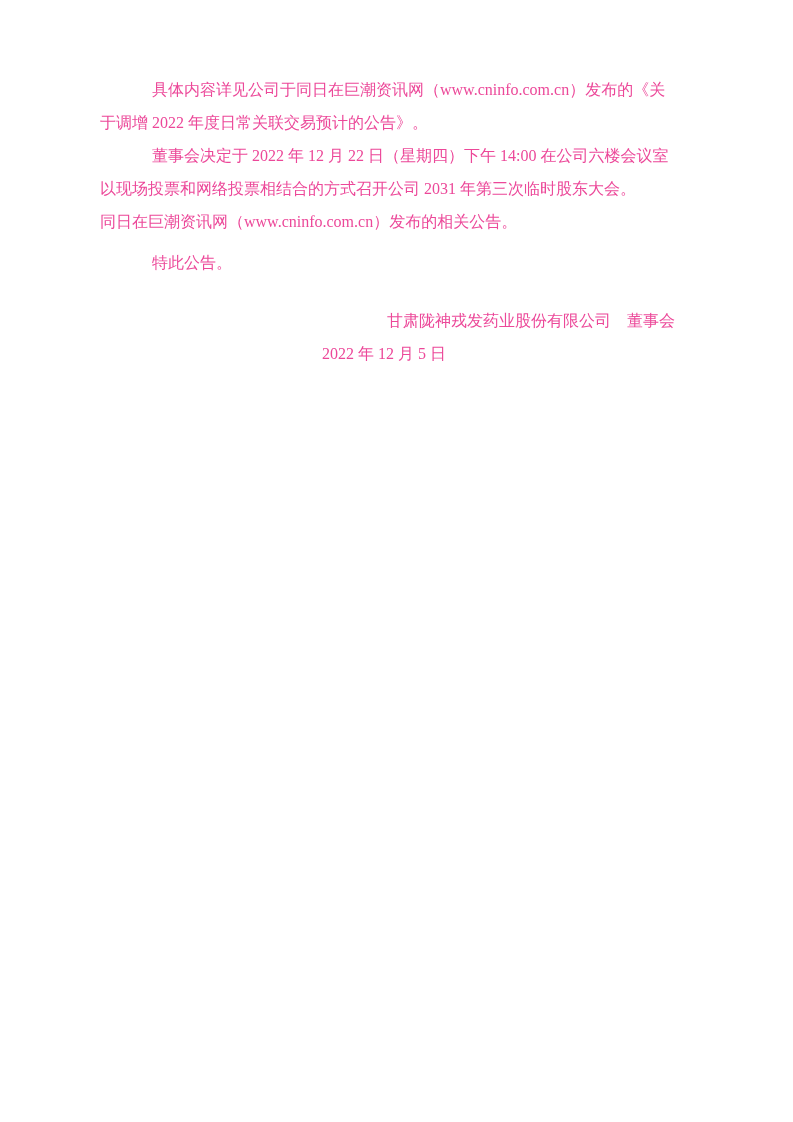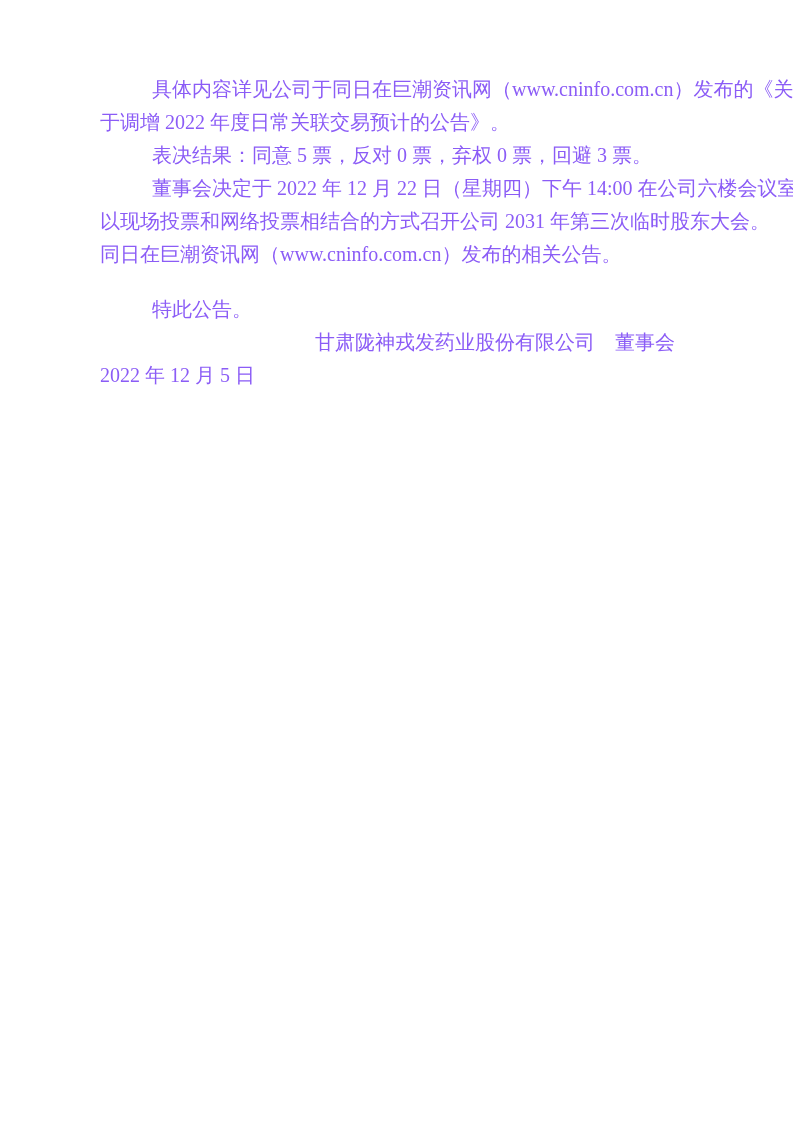--- a/index.html
+++ b/index.html
@@ -8,56 +8,56 @@
     background: #ffffff;
   }
   .page {
     position: relative;
     width: 793px;
     height: 1122px;
     background: #ffffff;
     box-sizing: border-box;
     padding: 73px 98px 0 100px;
     font-family: "Liberation Serif", "DejaVu Serif", serif;
-    color: #8b5cf6;
-    font-size: 20px;
+    color: #ec4899;
+    font-size: 16px;
     line-height: 33px;
     overflow: hidden;
   }
   .line {
     height: 33px;
     white-space: nowrap;
   }
   .indent {
     padding-left: 52px;
   }
   .heading {
     font-weight: bold;
   }
   .closing {
-    margin-top: 22px;
+    margin-top: 8px;
   }
   .signature {
+    margin-top: 25px;
     text-align: right;
     padding-right: 20px;
   }
   .date {
-    text-align: left;
+    text-align: center;
     padding-right: 27px;
   }
 </style>
 </head>
 <body>
 
 <div class="page">
 
   <div class="line indent">具体内容详见公司于同日在巨潮资讯网（www.cninfo.com.cn）发布的《关</div>
   <div class="line">于调增 2022 年度日常关联交易预计的公告》。</div>
 
-  <div class="line indent">表决结果：同意 5 票，反对 0 票，弃权 0 票，回避 3 票。</div>
 
 
   <div class="line indent">董事会决定于 2022 年 12 月 22 日（星期四）下午 14:00 在公司六楼会议室</div>
   <div class="line">以现场投票和网络投票相结合的方式召开公司 2031 年第三次临时股东大会。</div>
 
   <div class="line">同日在巨潮资讯网（www.cninfo.com.cn）发布的相关公告。</div>
 
 
   <div class="line indent closing">特此公告。</div>
 

